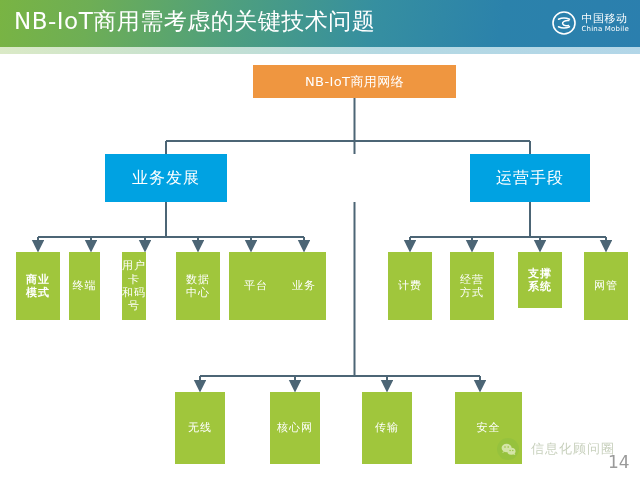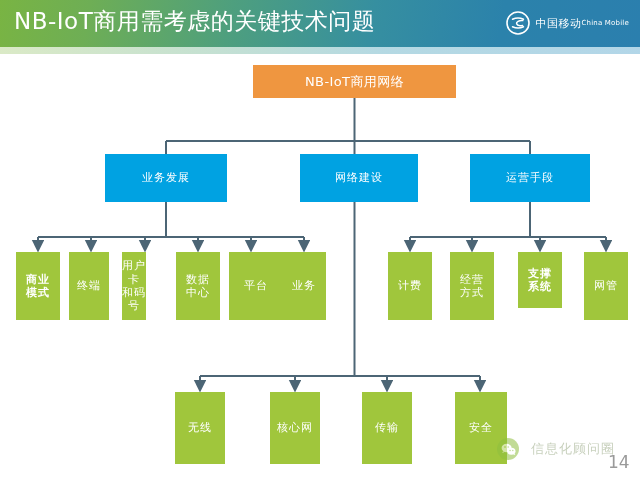--- a/index.html
+++ b/index.html
@@ -23,36 +23,36 @@
     position:absolute;left:14px;top:6px;
     font-size:23px;letter-spacing:.5px;color:#ffffff;
     font-family:"DejaVu Sans","Liberation Sans",sans-serif;
     white-space:nowrap;
   }
   #logo{
     position:absolute;right:11px;top:9px;height:28px;
     display:flex;align-items:center;gap:5px;
   }
   #logo svg{display:block;}
-  #logo-text{display:flex;flex-direction:row;justify-content:center;line-height:1;}
+  #logo-text{display:flex;flex-direction:column;justify-content:center;line-height:1;}
   #logo-cn{font-size:11px;color:#ffffff;letter-spacing:.5px;}
   #logo-en{font-size:7px;color:#ffffff;letter-spacing:.2px;margin-top:2px;}
 
   
   #canvas{position:absolute;left:0;top:54px;width:640px;height:426px;}
   #lines{position:absolute;left:0;top:0;width:640px;height:426px;}
 
   .node{
     position:absolute;box-sizing:border-box;
     display:flex;align-items:center;justify-content:center;
     text-align:center;color:#ffffff;line-height:1.22;
     font-family:"DejaVu Sans","Liberation Sans",sans-serif;
   }
   .node.root{background:#ef9640;font-size:13px;letter-spacing:.4px;}
-  .node.lvl2{background:#00a2e2;font-size:11px;letter-spacing:1px;}
+  .node.lvl2{background:#00a2e2;font-size:16px;letter-spacing:1px;}
   .node.lvl3{background:#a0c63c;font-size:11px;letter-spacing:1px;}
 
   
   #watermark{
     position:absolute;left:497px;top:438px;
     display:flex;align-items:center;gap:12px;
     opacity:.55;
   }
   #wm-badge{
     width:22px;height:22px;border-radius:50%;
@@ -124,44 +124,43 @@
       <path d="M200,322 L200,332" marker-end="url(#ah)"></path>
       <path d="M295,322 L295,332" marker-end="url(#ah)"></path>
       <path d="M387,322 L387,332" marker-end="url(#ah)"></path>
       <path d="M480,322 L480,332" marker-end="url(#ah)"></path>
     </g>
   </svg>
 
   <div class="node root" style="left:253px;top:11px;width:203px;height:33px;">NB-IoT商用网络</div>
 
   <div class="node lvl2" style="left:105px;top:100px;width:122px;height:48px;">业务发展</div>
-  <div class="node lvl2" style="left:300px;top:100px;width:118px;height:48px;">网络建设</div>
   <div class="node lvl2" style="left:470px;top:100px;width:120px;height:48px;">运营手段</div>
 
   <div class="node lvl3" style="left:16px;top:198px;width:44px;height:68px;white-space:pre-line;font-weight:bold;">商业
 模式</div>
-  <div class="node lvl3" style="left:69px;top:198px;width:40px;height:68px;white-space:pre-line;">终端</div>
+  <div class="node lvl3" style="left:69px;top:198px;width:31px;height:68px;white-space:pre-line;">终端</div>
   <div class="node lvl3" style="left:122px;top:198px;width:24px;height:68px;white-space:pre-line;">用户卡
 和码号</div>
   <div class="node lvl3" style="left:176px;top:198px;width:44px;height:68px;white-space:pre-line;">数据
 中心</div>
   <div class="node lvl3" style="left:229px;top:198px;width:54px;height:68px;white-space:pre-line;">平台</div>
   <div class="node lvl3" style="left:282px;top:198px;width:44px;height:68px;white-space:pre-line;">业务</div>
 
   <div class="node lvl3" style="left:388px;top:198px;width:44px;height:68px;white-space:pre-line;">计费</div>
   <div class="node lvl3" style="left:450px;top:198px;width:44px;height:68px;white-space:pre-line;">经营
 方式</div>
   <div class="node lvl3" style="left:518px;top:198px;width:44px;height:56px;white-space:pre-line;font-weight:bold;">支撑
 系统</div>
   <div class="node lvl3" style="left:584px;top:198px;width:44px;height:68px;white-space:pre-line;">网管</div>
 
   <div class="node lvl3" style="left:175px;top:338px;width:50px;height:72px;white-space:pre-line;">无线</div>
   <div class="node lvl3" style="left:270px;top:338px;width:50px;height:72px;white-space:pre-line;">核心网</div>
   <div class="node lvl3" style="left:362px;top:338px;width:50px;height:72px;white-space:pre-line;">传输</div>
-  <div class="node lvl3" style="left:455px;top:338px;width:52px;height:72px;white-space:pre-line;">安全</div>
+  <div class="node lvl3" style="left:455px;top:338px;width:67px;height:72px;white-space:pre-line;">安全</div>
 </div>
 
 <div id="watermark">
   <span id="wm-badge">
     <svg width="15" height="13" viewBox="0 0 15 13">
       <ellipse cx="5.6" cy="5" rx="5" ry="4.2" fill="#ffffff"></ellipse>
       <circle cx="4" cy="4" r=".8" fill="#8fbf3f"></circle>
       <circle cx="7.2" cy="4" r=".8" fill="#8fbf3f"></circle>
       <path d="M2.2 8.3 L1.2 10 L3.4 9.1 z" fill="#ffffff"></path>
       <ellipse cx="10.4" cy="8.2" rx="4.1" ry="3.5" fill="#ffffff"></ellipse>

